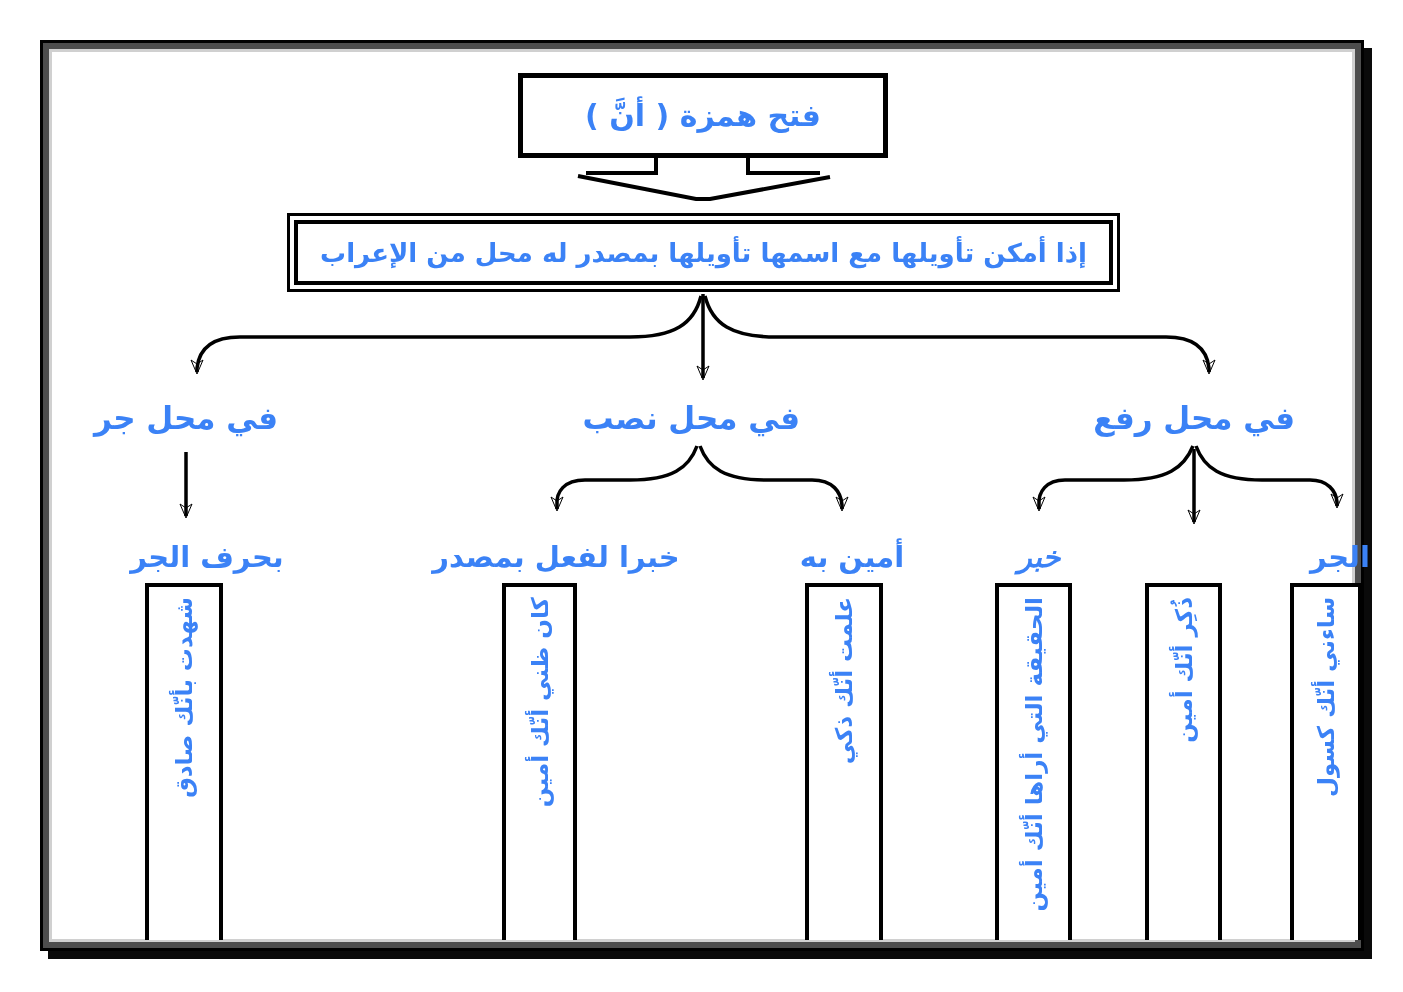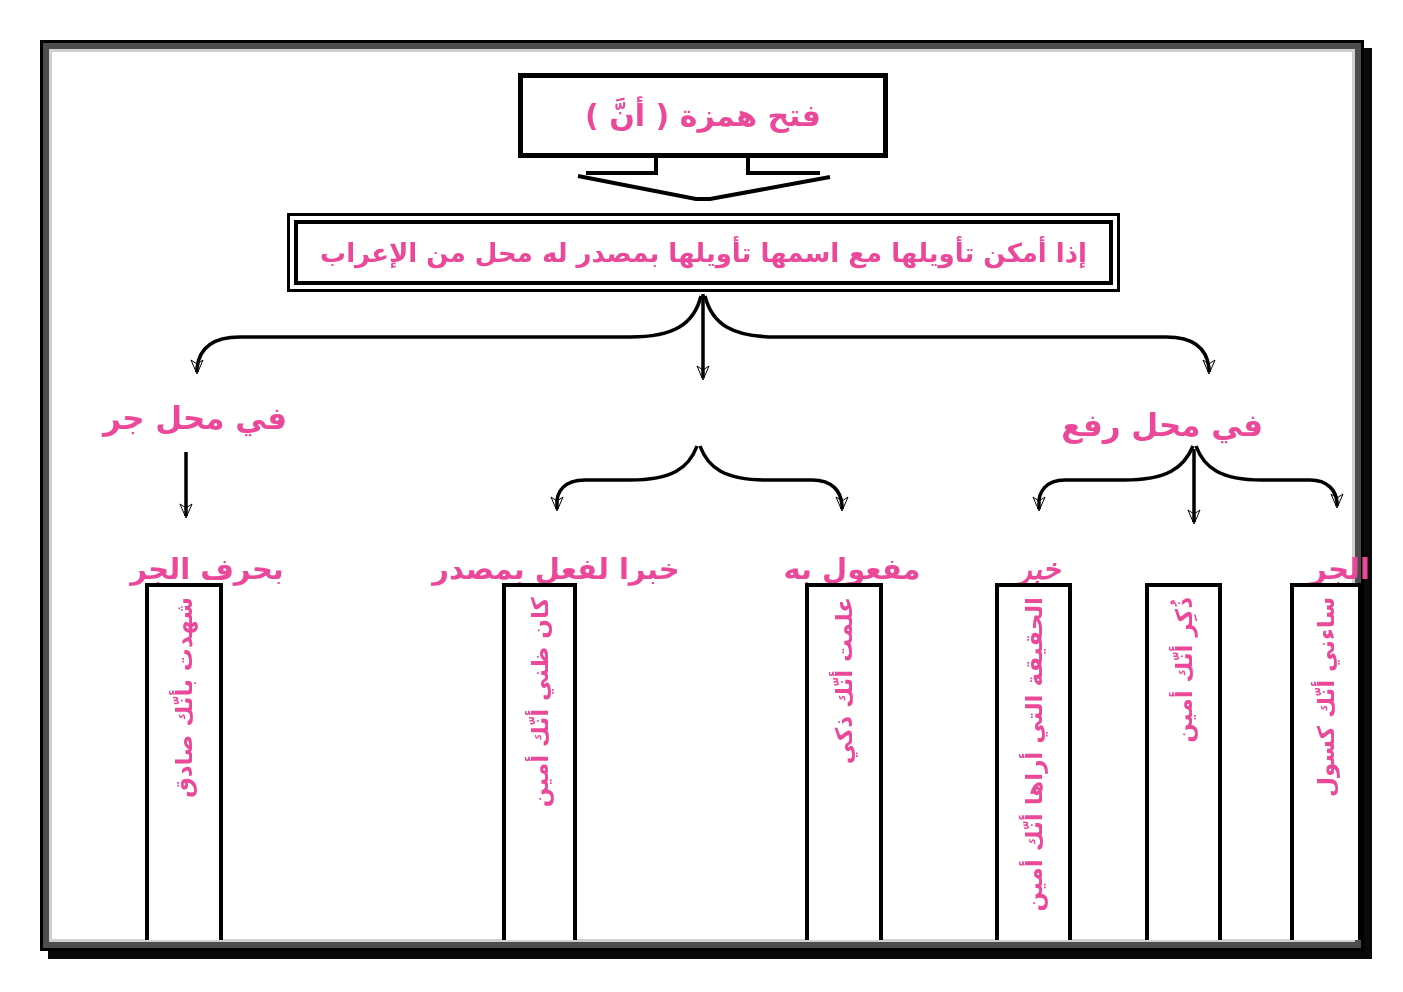--- a/index.html
+++ b/index.html
@@ -1,17 +1,17 @@
 <!DOCTYPE html>
 <html lang="ar"><head>
 <meta charset="utf-8">
 <style>
   html,body{margin:0;padding:0;background:#ffffff;}
   #page{position:relative;width:1403px;height:992px;background:#ffffff;overflow:hidden;
-        font-family:"DejaVu Sans",sans-serif;color:#ec4899;border-radius:21px;}
+        font-family:"DejaVu Sans",sans-serif;color:#3b82f6;border-radius:21px;}
   
   #frame{position:absolute;left:40px;top:40px;width:1324px;height:911px;box-sizing:border-box;
          border:3px solid #000;box-shadow:8px 8px 0 0 #0a0a0a;background:transparent;}
   #frame-mid{position:absolute;inset:0;border:6px solid #4d4d4d;}
   #frame-in{position:absolute;inset:0;border:3px solid #d0d0d0;}
 
   .abs{position:absolute;box-sizing:border-box;}
 
   
   #title-box{left:518px;top:73px;width:370px;height:85px;border:5px solid #000;
@@ -20,21 +20,21 @@
 
   
   #cond-box{left:287px;top:213px;width:833px;height:79px;border:3px solid #000;padding:4px;
             z-index:3;background:#fff;}
   #cond-inner{width:100%;height:100%;box-sizing:border-box;border:4px solid #000;
               display:flex;align-items:center;justify-content:center;}
   #cond-inner .t{font-size:26px;font-weight:bold;direction:rtl;white-space:nowrap;}
 
   .branch-label{top:396px;height:44px;font-size:31px;font-weight:bold;direction:rtl;
                 text-align:center;white-space:nowrap;z-index:3;line-height:44px;}
-  .sub-label{top:548px;height:42px;font-size:29px;font-weight:bold;direction:rtl;
+  .sub-label{top:536px;height:42px;font-size:29px;font-weight:bold;direction:rtl;
              text-align:center;white-space:nowrap;z-index:3;line-height:42px;}
 
   
   .vbox{top:583px;height:357px;border:4px solid #000;border-bottom:none;background:#fff;z-index:4;}
   .vtext{position:absolute;left:50%;top:50%;width:350px;height:62px;line-height:62px;
          transform:translate(-50%,-50%) rotate(-90deg);direction:rtl;text-align:right;
          font-size:23px;font-weight:bold;white-space:nowrap;box-sizing:border-box;padding-right:8px;}
 
   #connectors{position:absolute;left:0;top:0;width:1403px;height:992px;z-index:2;}
   #connectors path,#connectors polyline{fill:none;stroke:#000;}
@@ -80,26 +80,27 @@
   <div id="title-box" class="abs">
     <span class="t">فتح همزة ( أنَّ )</span>
   </div>
 
   <div id="cond-box" class="abs">
     <div id="cond-inner">
       <span class="t">إذا أمكن تأويلها مع اسمها تأويلها بمصدر له محل من الإعراب</span>
     </div>
   </div>
 
-  <div class="abs branch-label" style="left:107px;width:180px;">في محل جر</div>
-  <div class="abs branch-label" style="left:1063px;width:200px;margin-top:7px;">في محل رفع</div>
+  <div class="abs branch-label" style="left:98px;width:180px;">في محل جر</div>
+  <div class="abs branch-label" style="left:600px;width:200px;">في محل نصب</div>
+  <div class="abs branch-label" style="left:1095px;width:200px;">في محل رفع</div>
 
   <div class="abs sub-label" style="left:122px;width:170px;">بحرف الجر</div>
   <div class="abs sub-label" style="left:431px;width:250px;">خبرا لفعل بمصدر</div>
-  <div class="abs sub-label" style="left:777px;width:150px;">مفعول به</div>
+  <div class="abs sub-label" style="left:777px;width:150px;">أمين به</div>
   <div class="abs sub-label" style="left:989px;width:100px;font-style:italic;">خبر</div>
   <div class="abs sub-label" style="left:1282px;width:116px;">الجر</div>
 
   <div class="abs vbox" style="left:145px;width:78px;">
     <span class="vtext">شهدت بأنّك صادق</span>
   </div>
   <div class="abs vbox" style="left:502px;width:75px;">
     <span class="vtext">كان ظني أنّك أمين</span>
   </div>
   <div class="abs vbox" style="left:805px;width:78px;">

